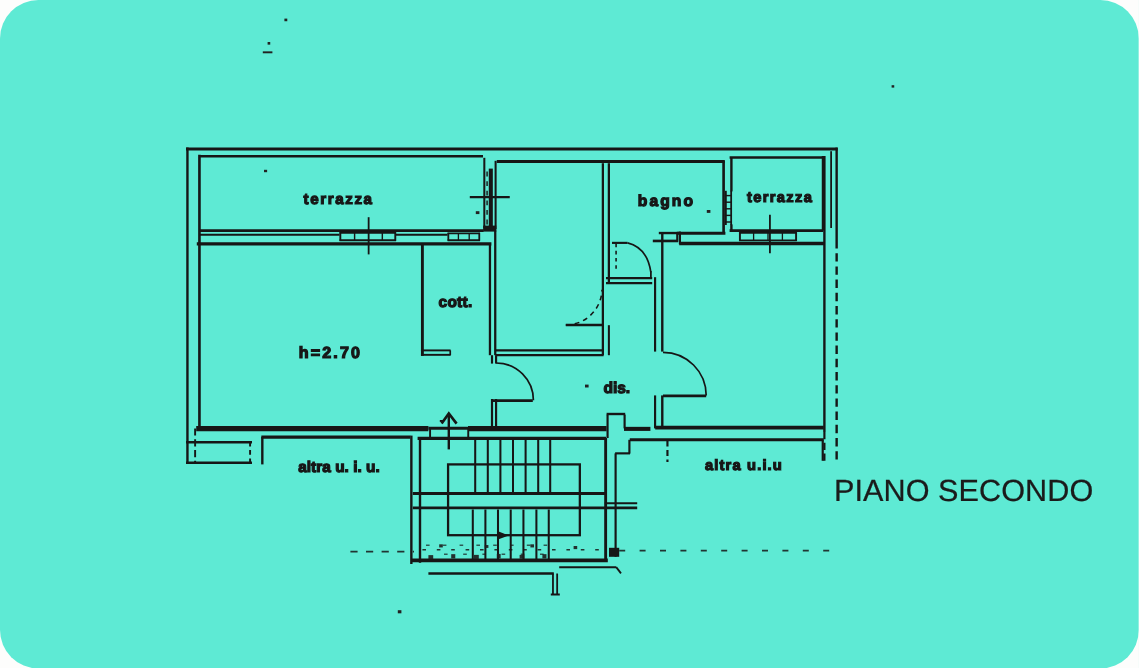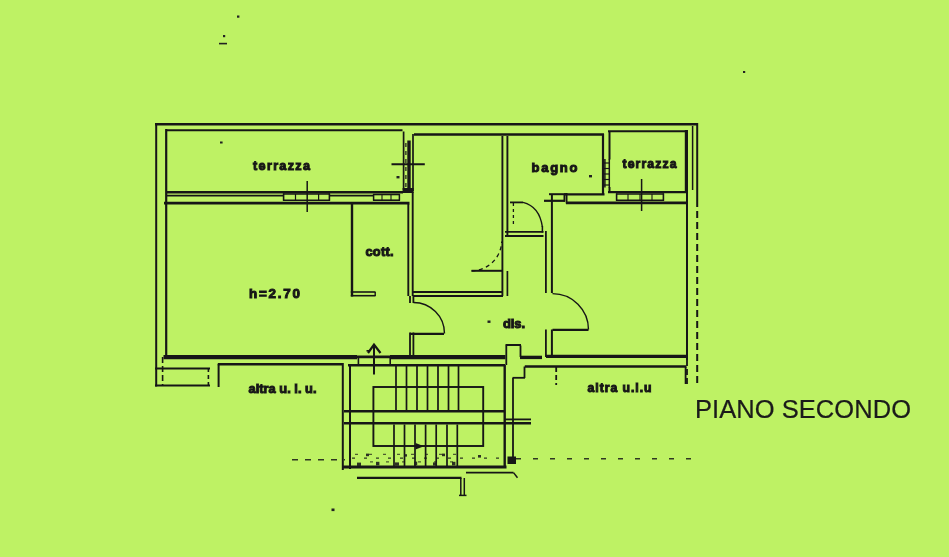--- a/index.html
+++ b/index.html
@@ -1,16 +1,16 @@
 <!DOCTYPE html>
 <html><head>
 <meta charset="utf-8">
 <style>
 html,body{margin:0;padding:0;background:#fdfdfc;}
-#page{position:relative;width:949px;height:557px;background:#bef264;overflow:hidden;}
+#page{position:relative;width:949px;height:557px;background:#5eead4;overflow:hidden;border-radius:32px;}
 svg{position:absolute;left:0;top:0;}
 text{font-family:"Liberation Sans",sans-serif;fill:#1b1b1b;}
 text.lbl{font-weight:bold;}
 </style>
 </head>
 <body>
 <div id="page">
 <svg width="949" height="557" viewBox="0 0 949 557">
 <defs>
         <filter id="tb" x="-20%" y="-20%" width="140%" height="140%">

